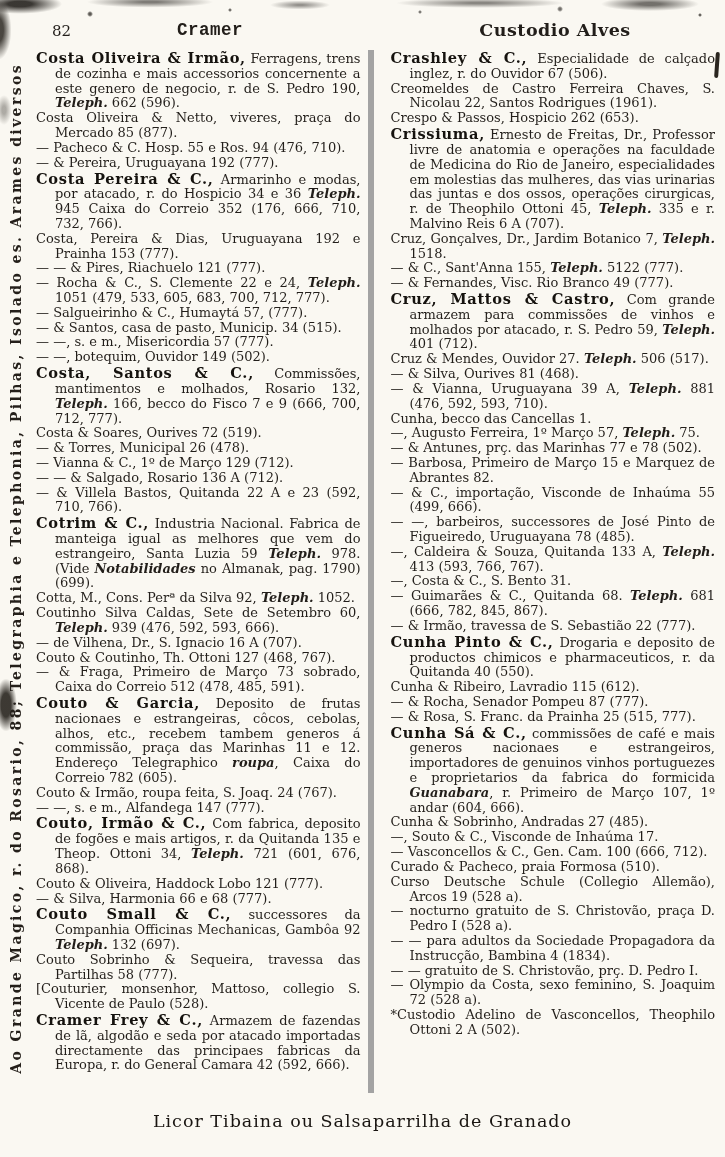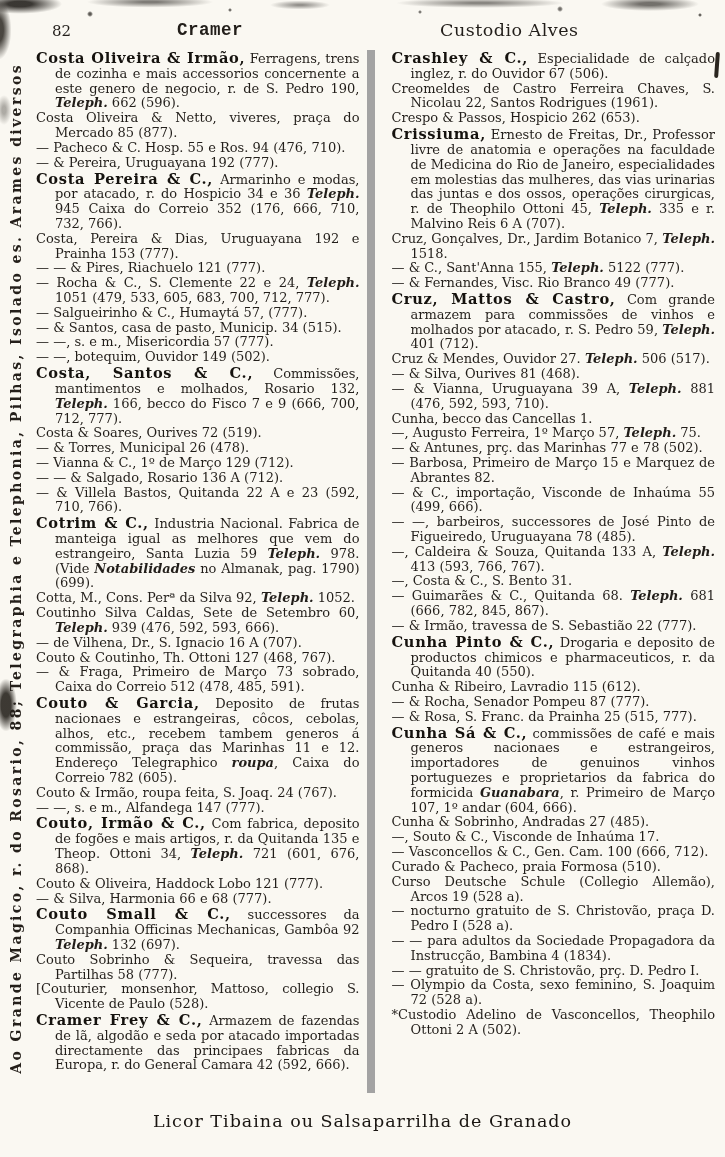--- a/index.html
+++ b/index.html
@@ -49,28 +49,28 @@
   }
   .margin-ad span{
     writing-mode:vertical-rl;transform:rotate(180deg);
     white-space:nowrap;font-weight:bold;font-size:14px;
     letter-spacing:2.4px;color:#241f1a;
   }
   
   .runhead{position:absolute;top:20px;left:0;width:725px;height:26px;}
   .pageno{position:absolute;left:52px;top:2px;font-weight:normal;font-size:15px;}
   .head-left{position:absolute;left:120px;width:180px;text-align:center;font-weight:bold;font-size:17.5px;letter-spacing:.5px;font-family:Liberation Mono, monospace;}
-  .head-right{position:absolute;left:440px;width:230px;font-weight:normal;font-size:17.5px;letter-spacing:.5px;}
+  .head-right{position:absolute;left:440px;width:230px;text-align:center;font-weight:bold;font-size:17.5px;letter-spacing:.5px;}
   
   .columns{
     position:absolute;left:36px;right:10px;top:50px;bottom:64px;
     display:flex;
   }
   .col{flex:1;overflow:hidden;}
-  .col-left{padding-right:7px;border-right:8px solid #a3a3a3;}
+  .col-left{padding-right:7px;border-right:6px solid #a3a3a3;}
   .col-right{padding-left:17px;}
   .entry{
     margin:0;padding-left:19px;text-indent:-19px;
     font-size:13px;line-height:1.14;text-align:justify;
     color:#221e1a;
   }
   .entry .lead{
     font-weight:bold;font-size:14.6px;letter-spacing:.7px;color:#15120e;
   }
   .entry i{font-style:italic;font-weight:bold;}

